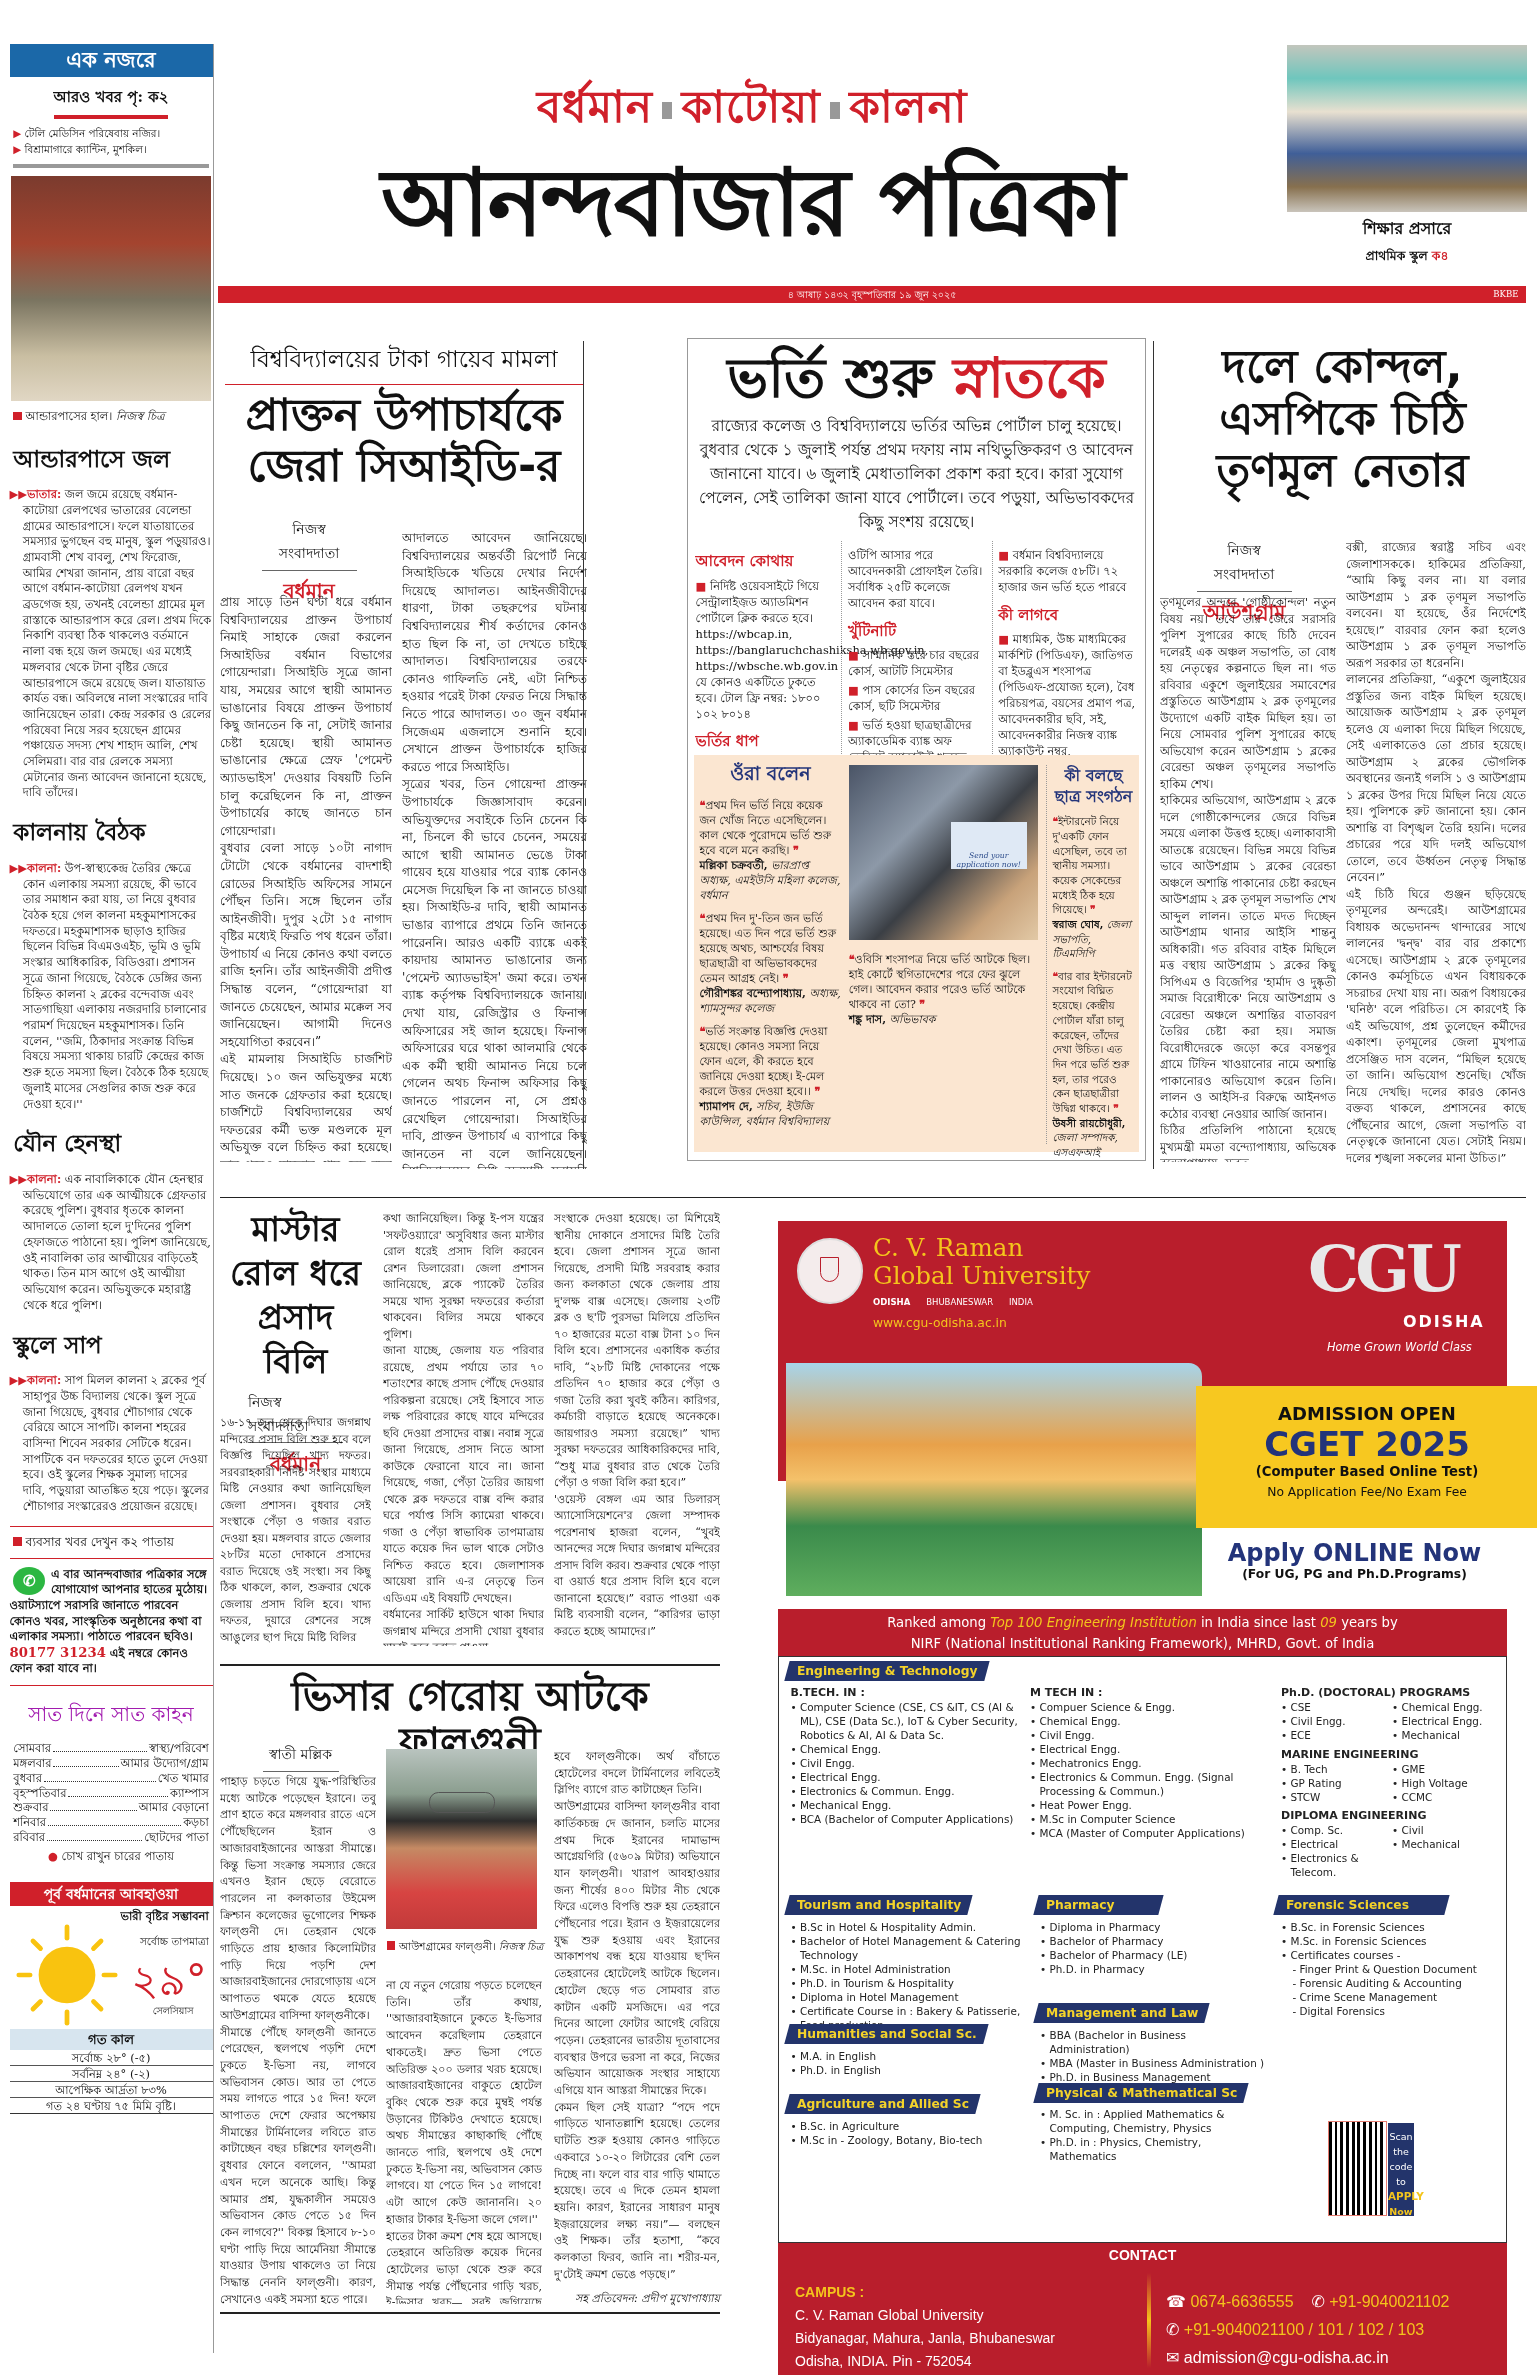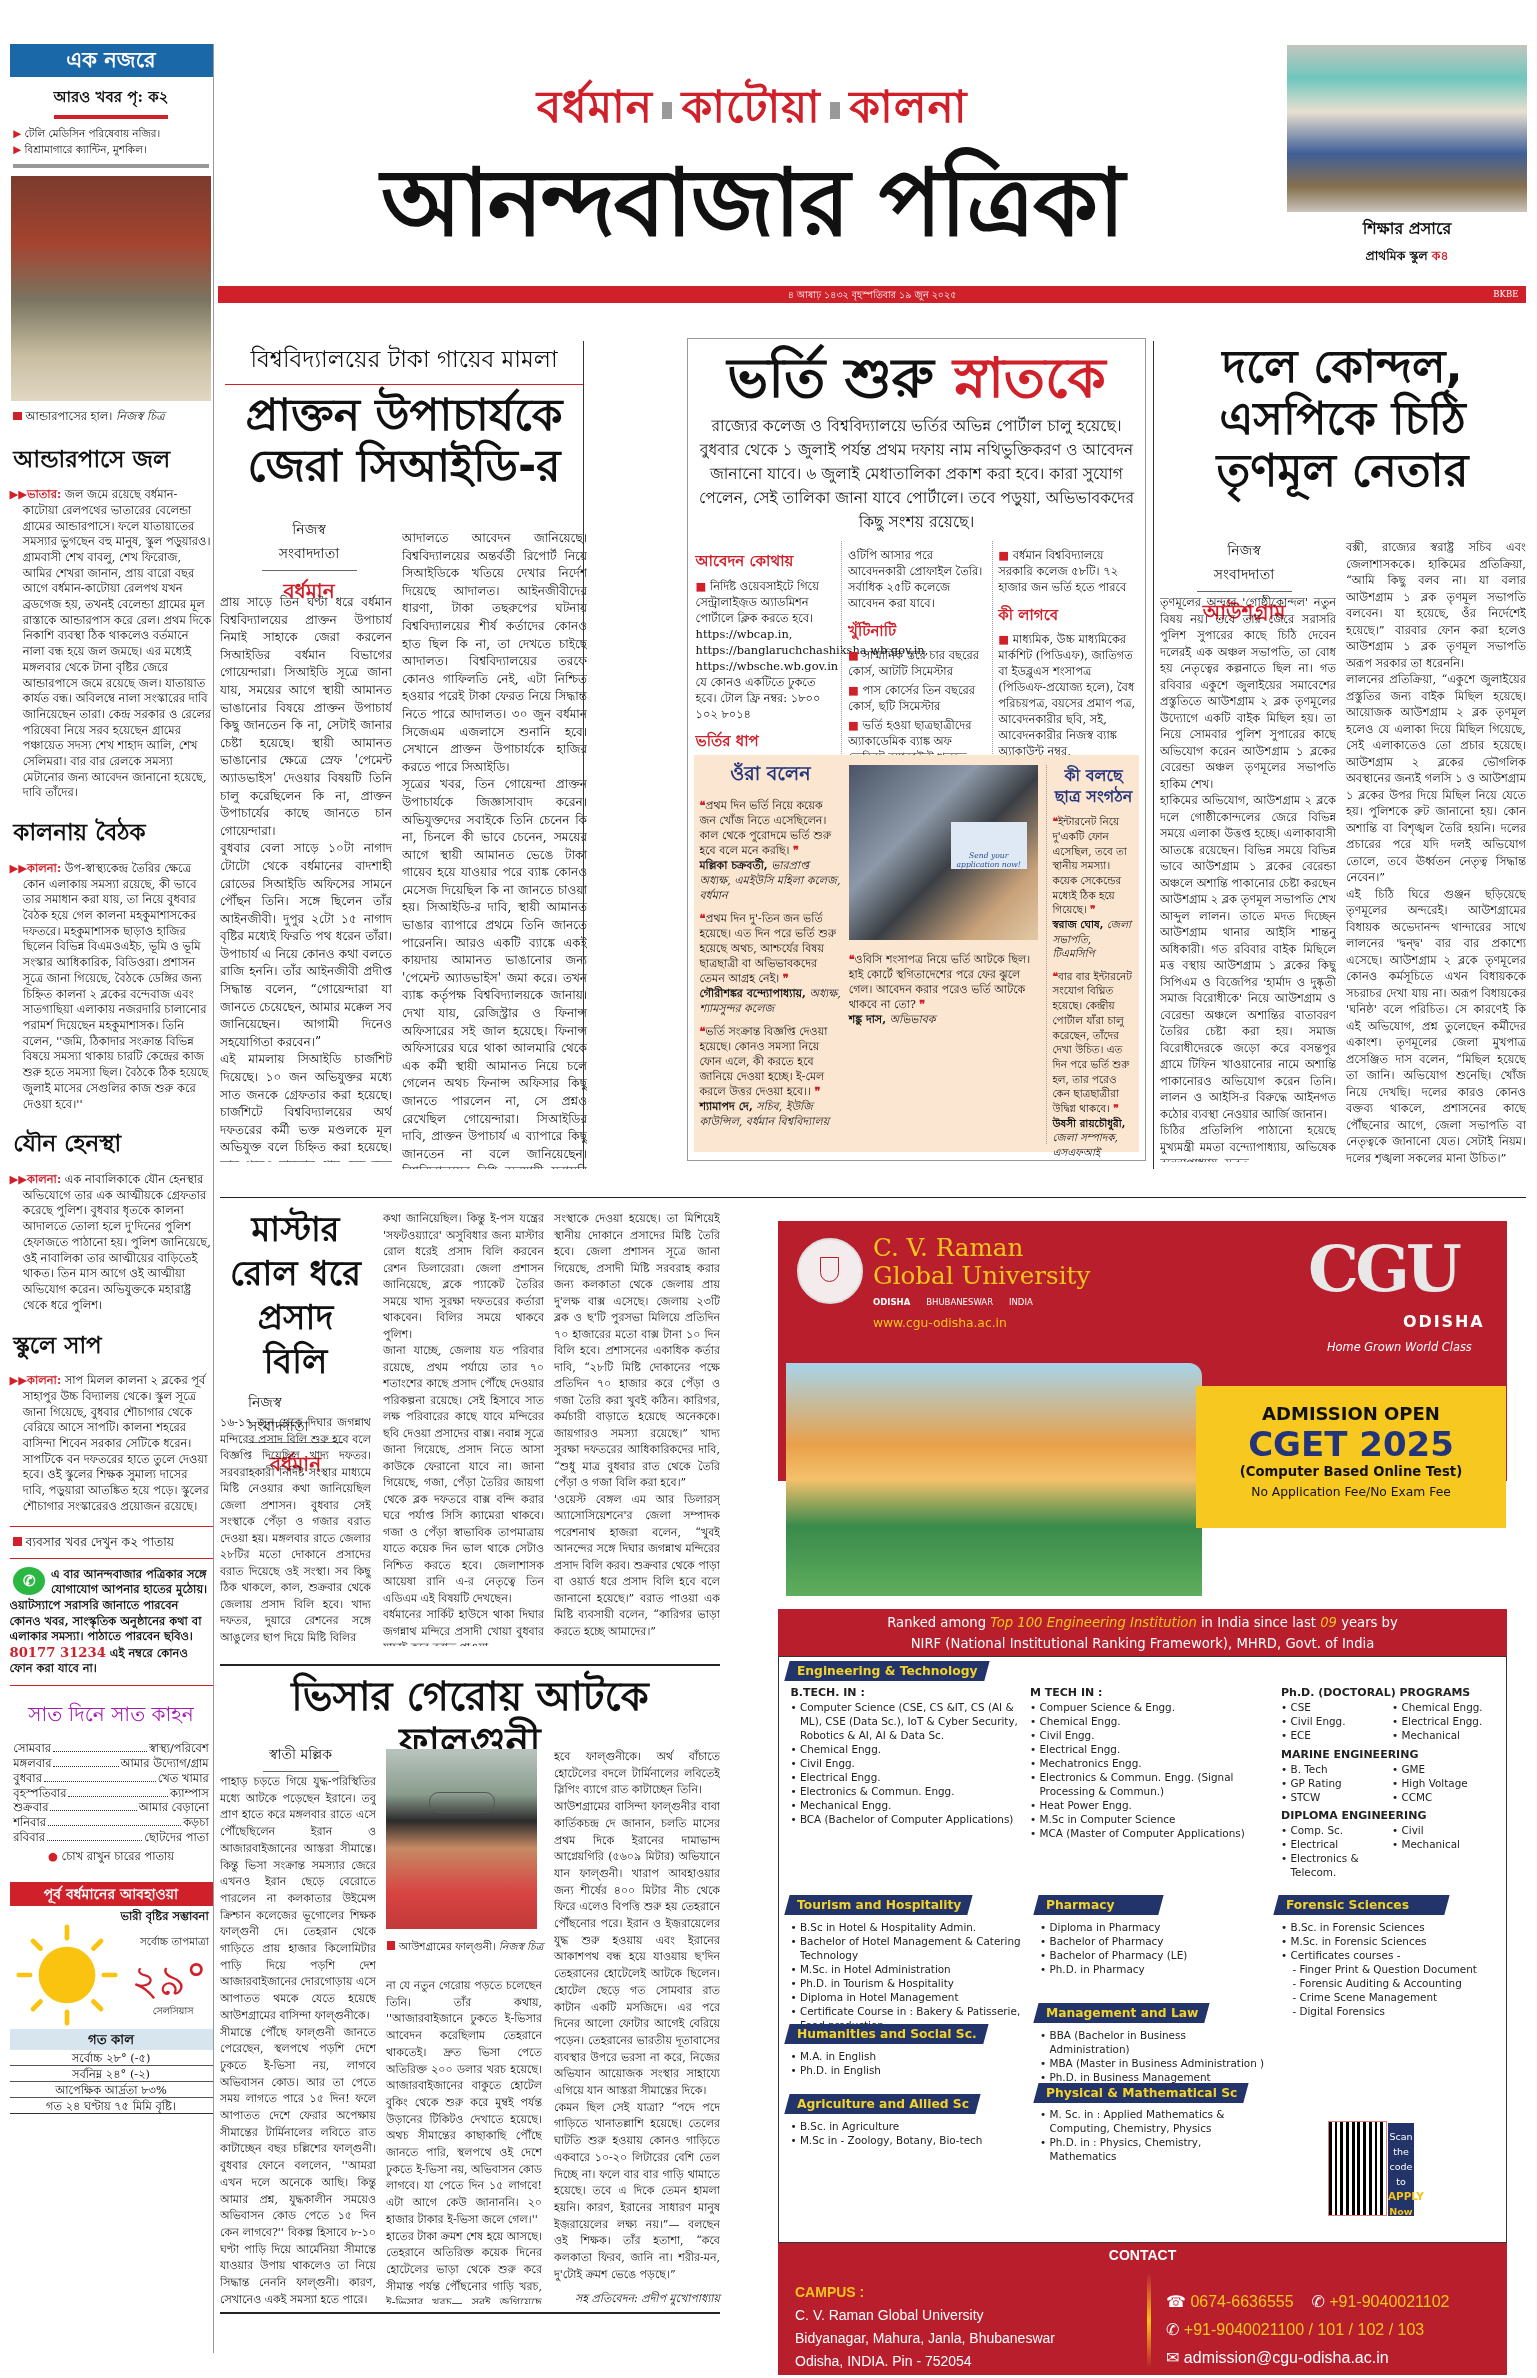--- a/index.html
+++ b/index.html
@@ -331,26 +331,30 @@
     <div style="position:absolute;left:95px;top:13.2px;font-family:'DejaVu Serif',serif;font-size:24.6px;line-height:28px" class="yellow">
       <div>C. V. Raman</div>
       <div>Global University</div>
     </div>
     <div style="position:absolute;left:95px;top:76px;color:#fff;font-family:'DejaVu Sans',sans-serif;font-size:8.5px;word-spacing:13.2px"><b>ODISHA</b> <span>BHUBANESWAR</span> <span>INDIA</span></div>
     <div class="yellow" style="position:absolute;left:95px;top:95px;font-family:'DejaVu Sans',sans-serif;font-size:12.3px">www.cgu-odisha.ac.in</div>
     <div style="position:absolute;left:530px;top:9.5px;color:#e8e8e8;font-family:'DejaVu Serif',serif;font-size:64px;font-weight:bold;letter-spacing:-3.8px">CGU</div>
     <div style="position:absolute;left:625px;top:91px;color:#fff;font-family:'DejaVu Sans',sans-serif;font-size:16px;font-weight:bold;letter-spacing:1.9px">ODISHA</div>
     <div style="position:absolute;left:549px;top:119px;color:#fff;font-family:'DejaVu Sans',sans-serif;font-size:11.4px;font-style:italic">Home Grown World Class</div>
     <div class="campus" style="position:absolute;left:7.6px;top:142px;width:416px;height:233px;border-radius:0 13.2px 0 0"></div>
-    <div style="position:absolute;left:418px;top:165px;width:310px;height:142px;background:#f7c820">
+    <div style="position:absolute;left:418px;top:165px;width:342px;height:142px;background:#f7c820">
       <div style="text-align:center;font-family:'DejaVu Sans',sans-serif;font-weight:bold;font-size:18px;margin-top:17px">ADMISSION OPEN</div>
       <div class="navy" style="text-align:center;font-family:'DejaVu Sans',sans-serif;font-weight:bold;font-size:34px;line-height:40px">CGET 2025</div>
       <div style="text-align:center;font-family:'DejaVu Sans',sans-serif;font-weight:bold;font-size:13.2px">(Computer Based Online Test)</div>
       <div style="text-align:center;font-family:'DejaVu Sans',sans-serif;font-size:12.3px;margin-top:5.7px">No Application Fee/No Exam Fee</div>
     </div>
+  </div>
+  <div style="position:absolute;left:424px;top:307px;width:305px;height:79px;background:#fff">
+    <div class="navy" style="text-align:center;font-family:'DejaVu Sans',sans-serif;font-weight:bold;font-size:24px;margin-top:11.4px">Apply ONLINE Now</div>
+    <div style="text-align:center;font-family:'DejaVu Sans',sans-serif;font-weight:bold;font-size:12.3px">(For UG, PG and Ph.D.Programs)</div>
   </div>
   <div class="adred" style="position:absolute;left:0;top:388px;width:729px;height:47px;color:#fff;text-align:center;font-family:'DejaVu Sans',sans-serif;font-size:13.2px;line-height:21px;padding-top:2.8px">
     <div><span>Ranked among </span><i class="yellow">Top 100 Engineering Institution</i><span> in India since last </span><i class="yellow">09</i><span> years by</span></div>
     <div>NIRF (National Institutional Ranking Framework), MHRD, Govt. of India</div>
   </div>
   <div style="position:absolute;left:0;top:435px;width:729px;height:587px;border:0.9px solid #333;background:#fff">
     <div style="position:absolute;left:7.6px;top:3.8px"><div class="adhead"><span>Engineering &amp; Technology</span></div></div>
     <div class="adlist" style="position:absolute;left:11.4px;top:28px;width:237px"><b>B.TECH. IN :</b><ul id="btech">
           <li>Computer Science (CSE, CS &amp;IT, CS (AI &amp; ML), CSE (Data Sc.), IoT &amp; Cyber Security, Robotics &amp; AI, AI &amp; Data Sc.</li>
           <li>Chemical Engg.</li>

